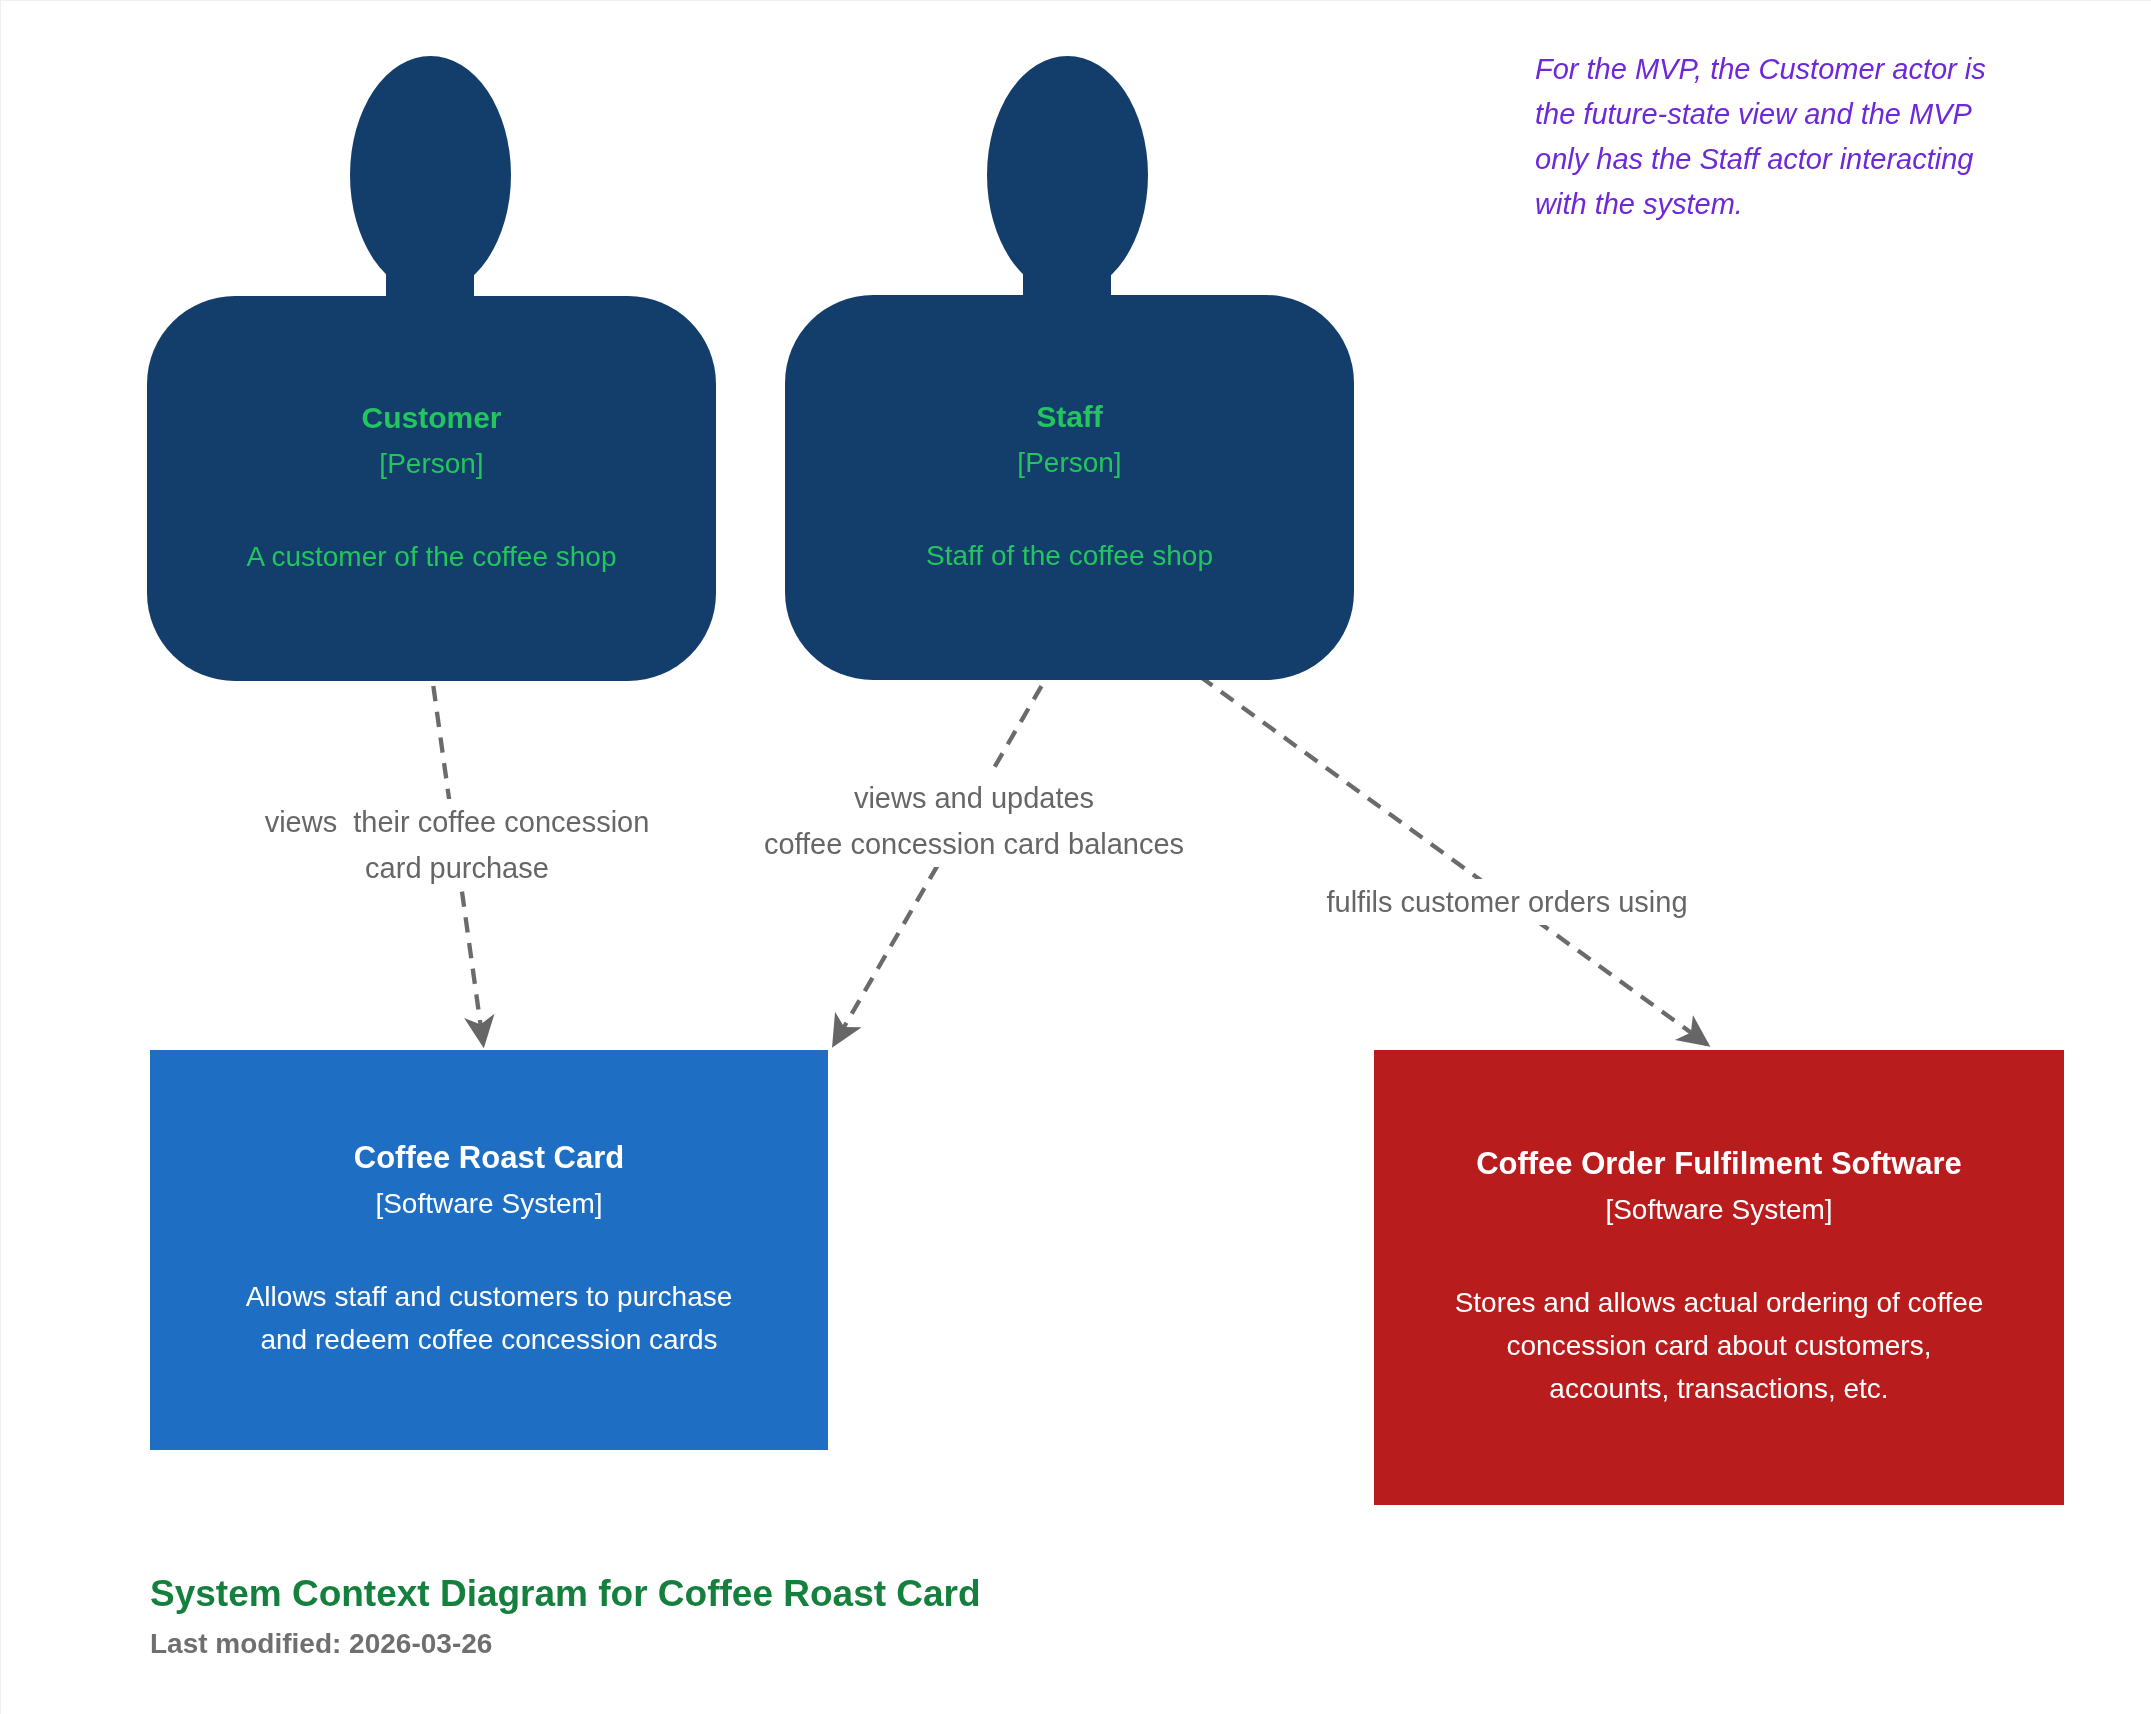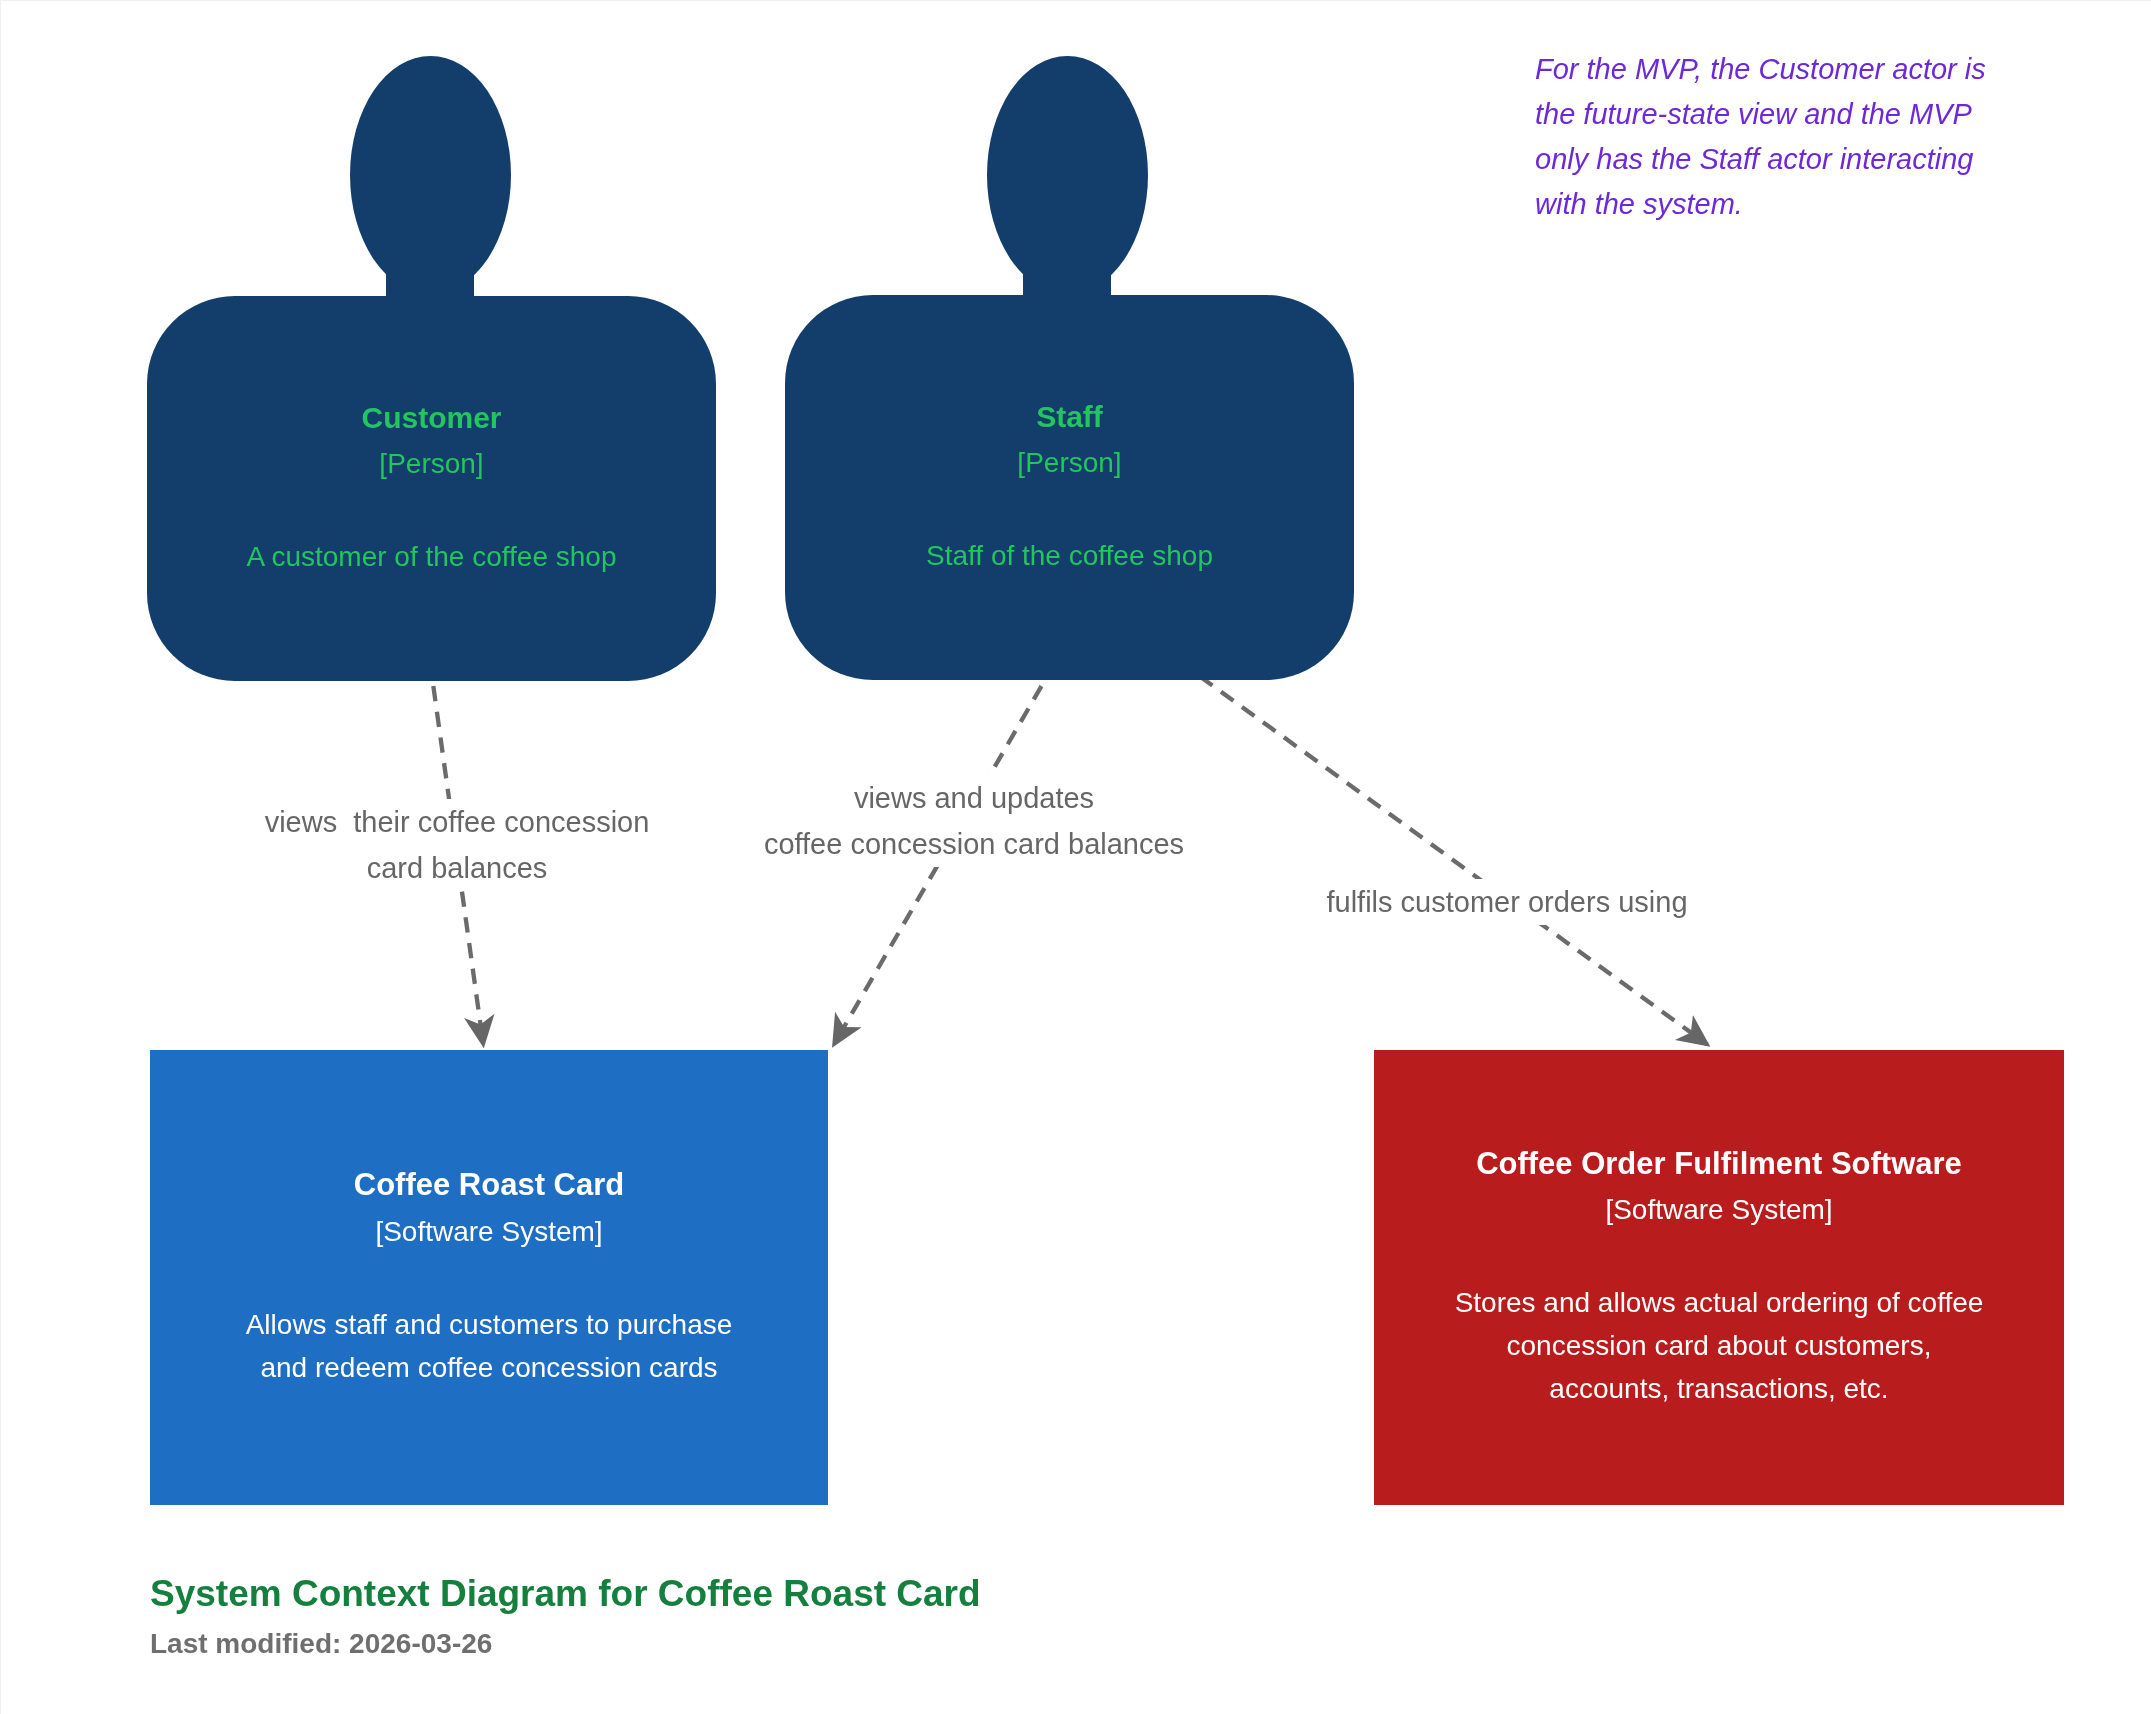--- a/index.html
+++ b/index.html
@@ -89,26 +89,26 @@
 
   <div class="person-head" style="left:986px;top:55px;"></div>
   <div class="person-neck" style="left:1022px;top:259px;"></div>
   <div class="person-body" style="left:784px;top:294px;">
     <div class="el-name">Staff</div>
     <div class="el-meta">[Person]</div>
     <div class="el-desc">Staff of the coffee shop</div>
   </div>
 
   <div class="rel-label" style="left:163px;top:798px;width:586px;">views  their coffee concession
-card balances</div>
+card purchase</div>
   <div class="rel-label" style="left:1244px;top:878px;width:524px;">fulfils customer orders using</div>
   <div class="rel-label" style="left:685px;top:774px;width:576px;">views and updates
 coffee concession card balances</div>
 
-  <div class="sys-box sys-blue" style="left:149px;top:1049px;width:678px;height:455px;">
+  <div class="sys-box sys-blue" style="left:149px;top:1049px;width:678px;height:400px;">
     <div class="el-name">Coffee Roast Card</div>
     <div class="el-meta">[Software System]</div>
     <div class="el-desc">Allows staff and customers to purchase
 and redeem coffee concession cards</div>
   </div>
 
   <div class="sys-box sys-gray" style="left:1373px;top:1049px;width:690px;height:455px;">
     <div class="el-name">Coffee Order Fulfilment Software</div>
     <div class="el-meta">[Software System]</div>
     <div class="el-desc">Stores and allows actual ordering of coffee

